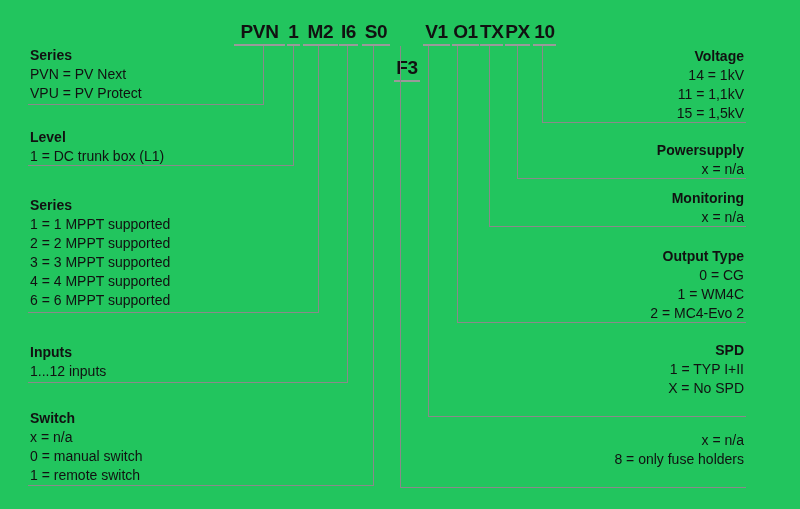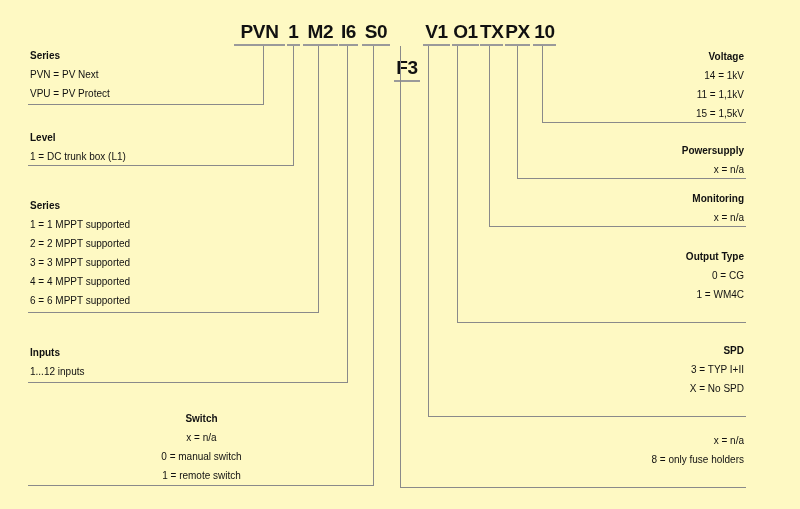--- a/index.html
+++ b/index.html
@@ -1,19 +1,19 @@
 <!DOCTYPE html>
 <html><head>
 <meta charset="utf-8">
 <style>
   html,body{margin:0;padding:0;background:#fff;}
   #canvas{
     position:relative;
     width:800px;height:509px;
-    background:#fef9c3;
+    background:#22c55e;
     font-family:"Liberation Sans", sans-serif;
     color:#111;
     overflow:hidden;
   }
   
   .seg{
     position:absolute;
     top:20px;
     height:24px;
     line-height:24px;
@@ -27,21 +27,21 @@
   
   .vline{
     position:absolute;
     width:1px;
     background:#8a8a8a;
   }
   
   .sec{
     position:absolute;
     border-bottom:1px solid #8a8a8a;
-    font-size:10px;
+    font-size:14px;
     line-height:19px;
     box-sizing:border-box;
   }
   .sec.left{ text-align:left; padding-left:2px; }
   .sec.right{ text-align:right; padding-right:2px; }
   .hdr{ font-weight:bold; }
 </style>
 </head>
 <body>
 
@@ -89,21 +89,21 @@
     <div class="ln">3 = 3 MPPT supported</div>
     <div class="ln">4 = 4 MPPT supported</div>
     <div class="ln">6 = 6 MPPT supported</div>
   </div>
 
   <div class="sec left" style="left:28px;top:343px;width:319px;height:40px;">
     <div class="hdr">Inputs</div>
     <div class="ln">1...12 inputs</div>
   </div>
 
-  <div class="sec left" style="left:28px;top:409px;width:345px;height:77px;text-align:center;">
+  <div class="sec left" style="left:28px;top:409px;width:345px;height:77px;">
     <div class="hdr">Switch</div>
     <div class="ln">x = n/a</div>
     <div class="ln">0 = manual switch</div>
     <div class="ln">1 = remote switch</div>
   </div>
 
   <div class="sec right" style="left:542px;top:47px;width:204px;height:76px;">
     <div class="hdr">Voltage</div>
     <div class="ln">14 = 1kV</div>
     <div class="ln">11 = 1,1kV</div>
@@ -117,25 +117,26 @@
 
   <div class="sec right" style="left:489px;top:189px;width:257px;height:38px;">
     <div class="hdr">Monitoring</div>
     <div class="ln">x = n/a</div>
   </div>
 
   <div class="sec right" style="left:457px;top:247px;width:289px;height:76px;">
     <div class="hdr">Output Type</div>
     <div class="ln">0 = CG</div>
     <div class="ln">1 = WM4C</div>
+    <div class="ln">2 = MC4-Evo 2</div>
   </div>
 
   <div class="sec right" style="left:428px;top:341px;width:318px;height:76px;">
     <div class="hdr">SPD</div>
-    <div class="ln">3 = TYP I+II</div>
+    <div class="ln">1 = TYP I+II</div>
     <div class="ln">X = No SPD</div>
   </div>
 
   <div class="sec right" style="left:400px;top:431px;width:346px;height:57px;">
     <div class="ln">x = n/a</div>
     <div class="ln">8 = only fuse holders</div>
   </div>
 
 </div>
 

